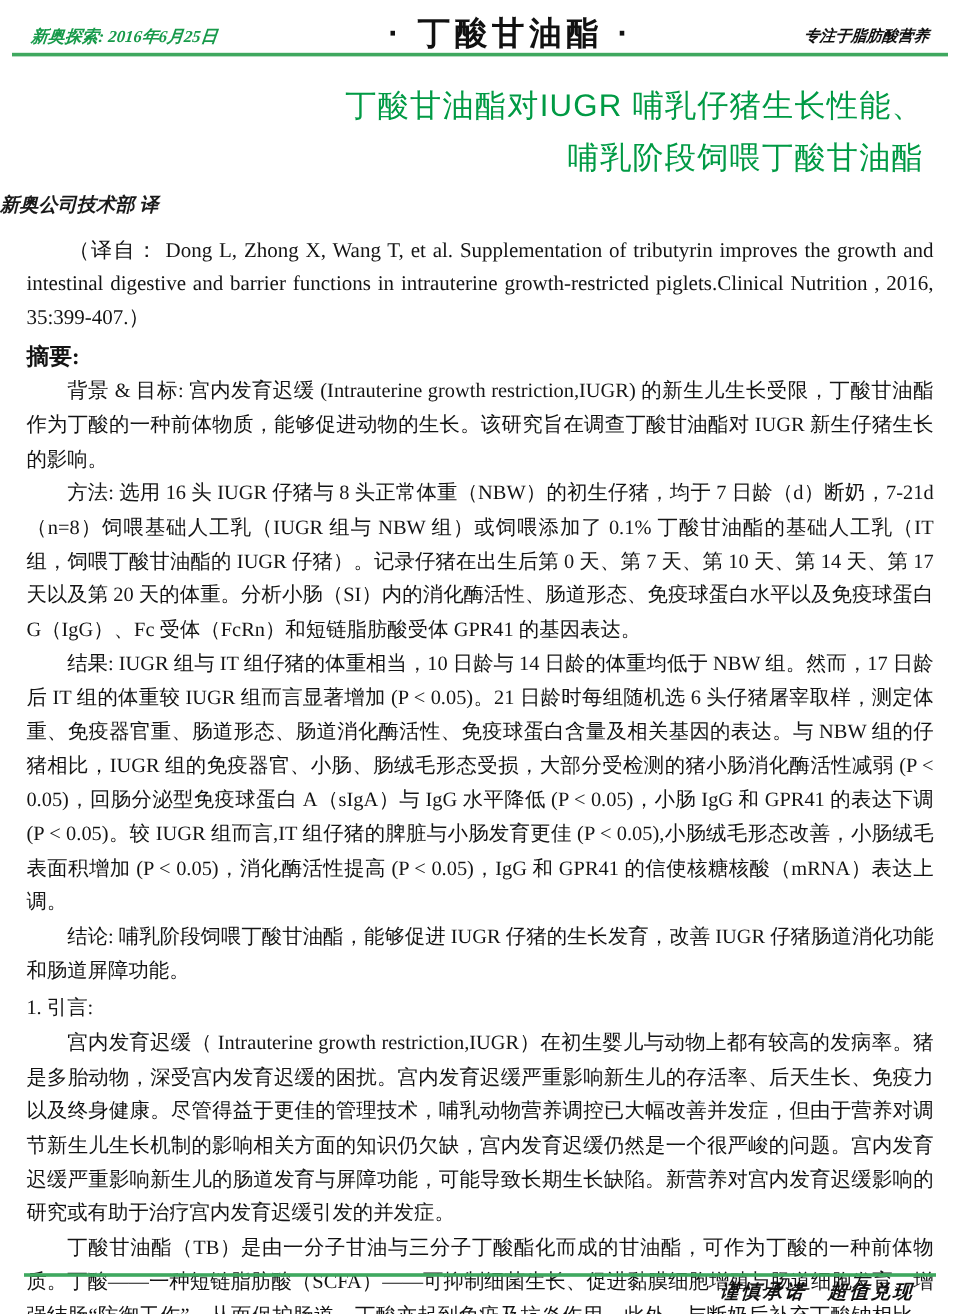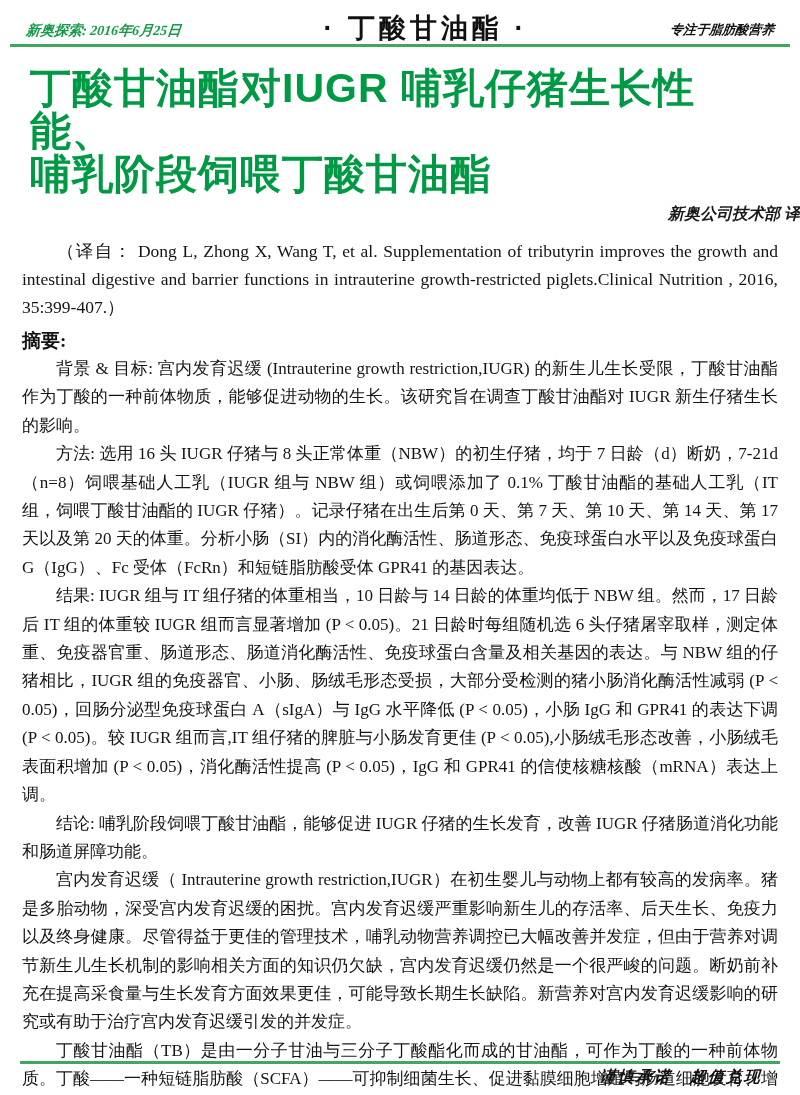--- a/index.html
+++ b/index.html
@@ -47,29 +47,29 @@
     white-space:nowrap;
     padding-bottom:3px;
   }
   .head-rule{
     height:3px; background:var(--green-rule);
     margin:2px 10px 0 10px;
   }
   
   .doc-title{
     margin:20px 30px 0 30px;
-    text-align:left;
+    text-align:right;
     font-family:"Liberation Sans", sans-serif;
-    font-weight:bold;
-    font-size:41px; line-height:43px;
+    font-weight:normal;
+    font-size:26px; line-height:43px;
     color:var(--green-title);
     letter-spacing:1px;
   }
   .translator{
-    text-align:right;
+    text-align:left;
     font-size:16px; font-style:italic; font-weight:bold;
     margin-top:8px;
     color:#1a1a1a;
   }
   
   .citation{
     margin:12px 22px 0 22px;
     font-size:17.5px; line-height:28px;
     text-indent:2em; text-align:justify;
   }
@@ -125,21 +125,22 @@
   <div class="translator">新奥公司技术部 译</div>
 
   <p class="citation">（译自： Dong L, Zhong X, Wang T, et al. Supplementation of tributyrin improves the growth and intestinal digestive and barrier functions in intrauterine growth-restricted piglets.Clinical Nutrition , 2016, 35:399-407.）</p>
 
   <div class="abstract-heading">摘要:</div>
   <p class="para">背景 &amp; 目标: 宫内发育迟缓 (Intrauterine growth restriction,IUGR) 的新生儿生长受限，丁酸甘油酯作为丁酸的一种前体物质，能够促进动物的生长。该研究旨在调查丁酸甘油酯对 IUGR 新生仔猪生长的影响。</p>
   <p class="para">方法: 选用 16 头 IUGR 仔猪与 8 头正常体重（NBW）的初生仔猪，均于 7 日龄（d）断奶，7-21d（n=8）饲喂基础人工乳（IUGR 组与 NBW 组）或饲喂添加了 0.1% 丁酸甘油酯的基础人工乳（IT 组，饲喂丁酸甘油酯的 IUGR 仔猪）。记录仔猪在出生后第 0 天、第 7 天、第 10 天、第 14 天、第 17 天以及第 20 天的体重。分析小肠（SI）内的消化酶活性、肠道形态、免疫球蛋白水平以及免疫球蛋白 G（IgG）、Fc 受体（FcRn）和短链脂肪酸受体 GPR41 的基因表达。</p>
   <p class="para">结果: IUGR 组与 IT 组仔猪的体重相当，10 日龄与 14 日龄的体重均低于 NBW 组。然而，17 日龄后 IT 组的体重较 IUGR 组而言显著增加 (P &lt; 0.05)。21 日龄时每组随机选 6 头仔猪屠宰取样，测定体重、免疫器官重、肠道形态、肠道消化酶活性、免疫球蛋白含量及相关基因的表达。与 NBW 组的仔猪相比，IUGR 组的免疫器官、小肠、肠绒毛形态受损，大部分受检测的猪小肠消化酶活性减弱 (P &lt; 0.05)，回肠分泌型免疫球蛋白 A（sIgA）与 IgG 水平降低 (P &lt; 0.05)，小肠 IgG 和 GPR41 的表达下调 (P &lt; 0.05)。较 IUGR 组而言,IT 组仔猪的脾脏与小肠发育更佳 (P &lt; 0.05),小肠绒毛形态改善，小肠绒毛表面积增加 (P &lt; 0.05)，消化酶活性提高 (P &lt; 0.05)，IgG 和 GPR41 的信使核糖核酸（mRNA）表达上调。</p>
   <p class="para">结论: 哺乳阶段饲喂丁酸甘油酯，能够促进 IUGR 仔猪的生长发育，改善 IUGR 仔猪肠道消化功能和肠道屏障功能。</p>
 
-  <p class="para">宫内发育迟缓（ Intrauterine growth restriction,IUGR）在初生婴儿与动物上都有较高的发病率。猪是多胎动物，深受宫内发育迟缓的困扰。宫内发育迟缓严重影响新生儿的存活率、后天生长、免疫力以及终身健康。尽管得益于更佳的管理技术，哺乳动物营养调控已大幅改善并发症，但由于营养对调节新生儿生长机制的影响相关方面的知识仍欠缺，宫内发育迟缓仍然是一个很严峻的问题。断奶前补充在提高采食量与生长发育方面效果更佳，可能导致长期生长缺陷。新营养对宫内发育迟缓影响的研究或有助于治疗宫内发育迟缓引发的并发症。</p>
+  <div class="section-heading">1. 引言:</div>
+  <p class="para">宫内发育迟缓（ Intrauterine growth restriction,IUGR）在初生婴儿与动物上都有较高的发病率。猪是多胎动物，深受宫内发育迟缓的困扰。宫内发育迟缓严重影响新生儿的存活率、后天生长、免疫力以及终身健康。尽管得益于更佳的管理技术，哺乳动物营养调控已大幅改善并发症，但由于营养对调节新生儿生长机制的影响相关方面的知识仍欠缺，宫内发育迟缓仍然是一个很严峻的问题。宫内发育迟缓严重影响新生儿的肠道发育与屏障功能，可能导致长期生长缺陷。新营养对宫内发育迟缓影响的研究或有助于治疗宫内发育迟缓引发的并发症。</p>
   <p class="para">丁酸甘油酯（TB）是由一分子甘油与三分子丁酸酯化而成的甘油酯，可作为丁酸的一种前体物质。丁酸——一种短链脂肪酸（SCFA）——可抑制细菌生长、促进黏膜细胞增殖与肠道细胞发育、增强结肠“防御工作”，从而保护肠道。丁酸亦起到免疫及抗炎作用。此外，与断奶后补充丁酸钠相比，断奶前补充在提高采食量与生长发育方面效果更佳。一项对断奶仔猪的研究表明，丁酸钠仅在断奶仔猪适应基础固体日粮的开始阶段起作用。另一项针对断奶仔猪的研究也表明，日粮添加丁酸钠并不能促进仔猪的生长发育，但可能调节仔猪的免疫力。丁酸甘油酯则能够弥补丁酸盐的不足；丁酸甘油酯口服耐受较丁酸盐更佳，已作为一种食品添加剂为人们所接受。目前丁酸甘油酯对哺乳仔猪的影响尚不明晰，对人畜宫内发育迟缓的影响亦尚无研究。该研究旨在探究，哺乳期饲喂丁酸甘油酯对宫内发育迟缓新生仔猪的生长性能、肠道消化功能以及肠道屏障功能的影响。</p>
 
   <div class="footer">
     <div class="foot-rule"></div>
     <div class="foot-slogan">谨慎承诺　超值兑现</div>
   </div>
 
 </div>
 
 </body></html>

